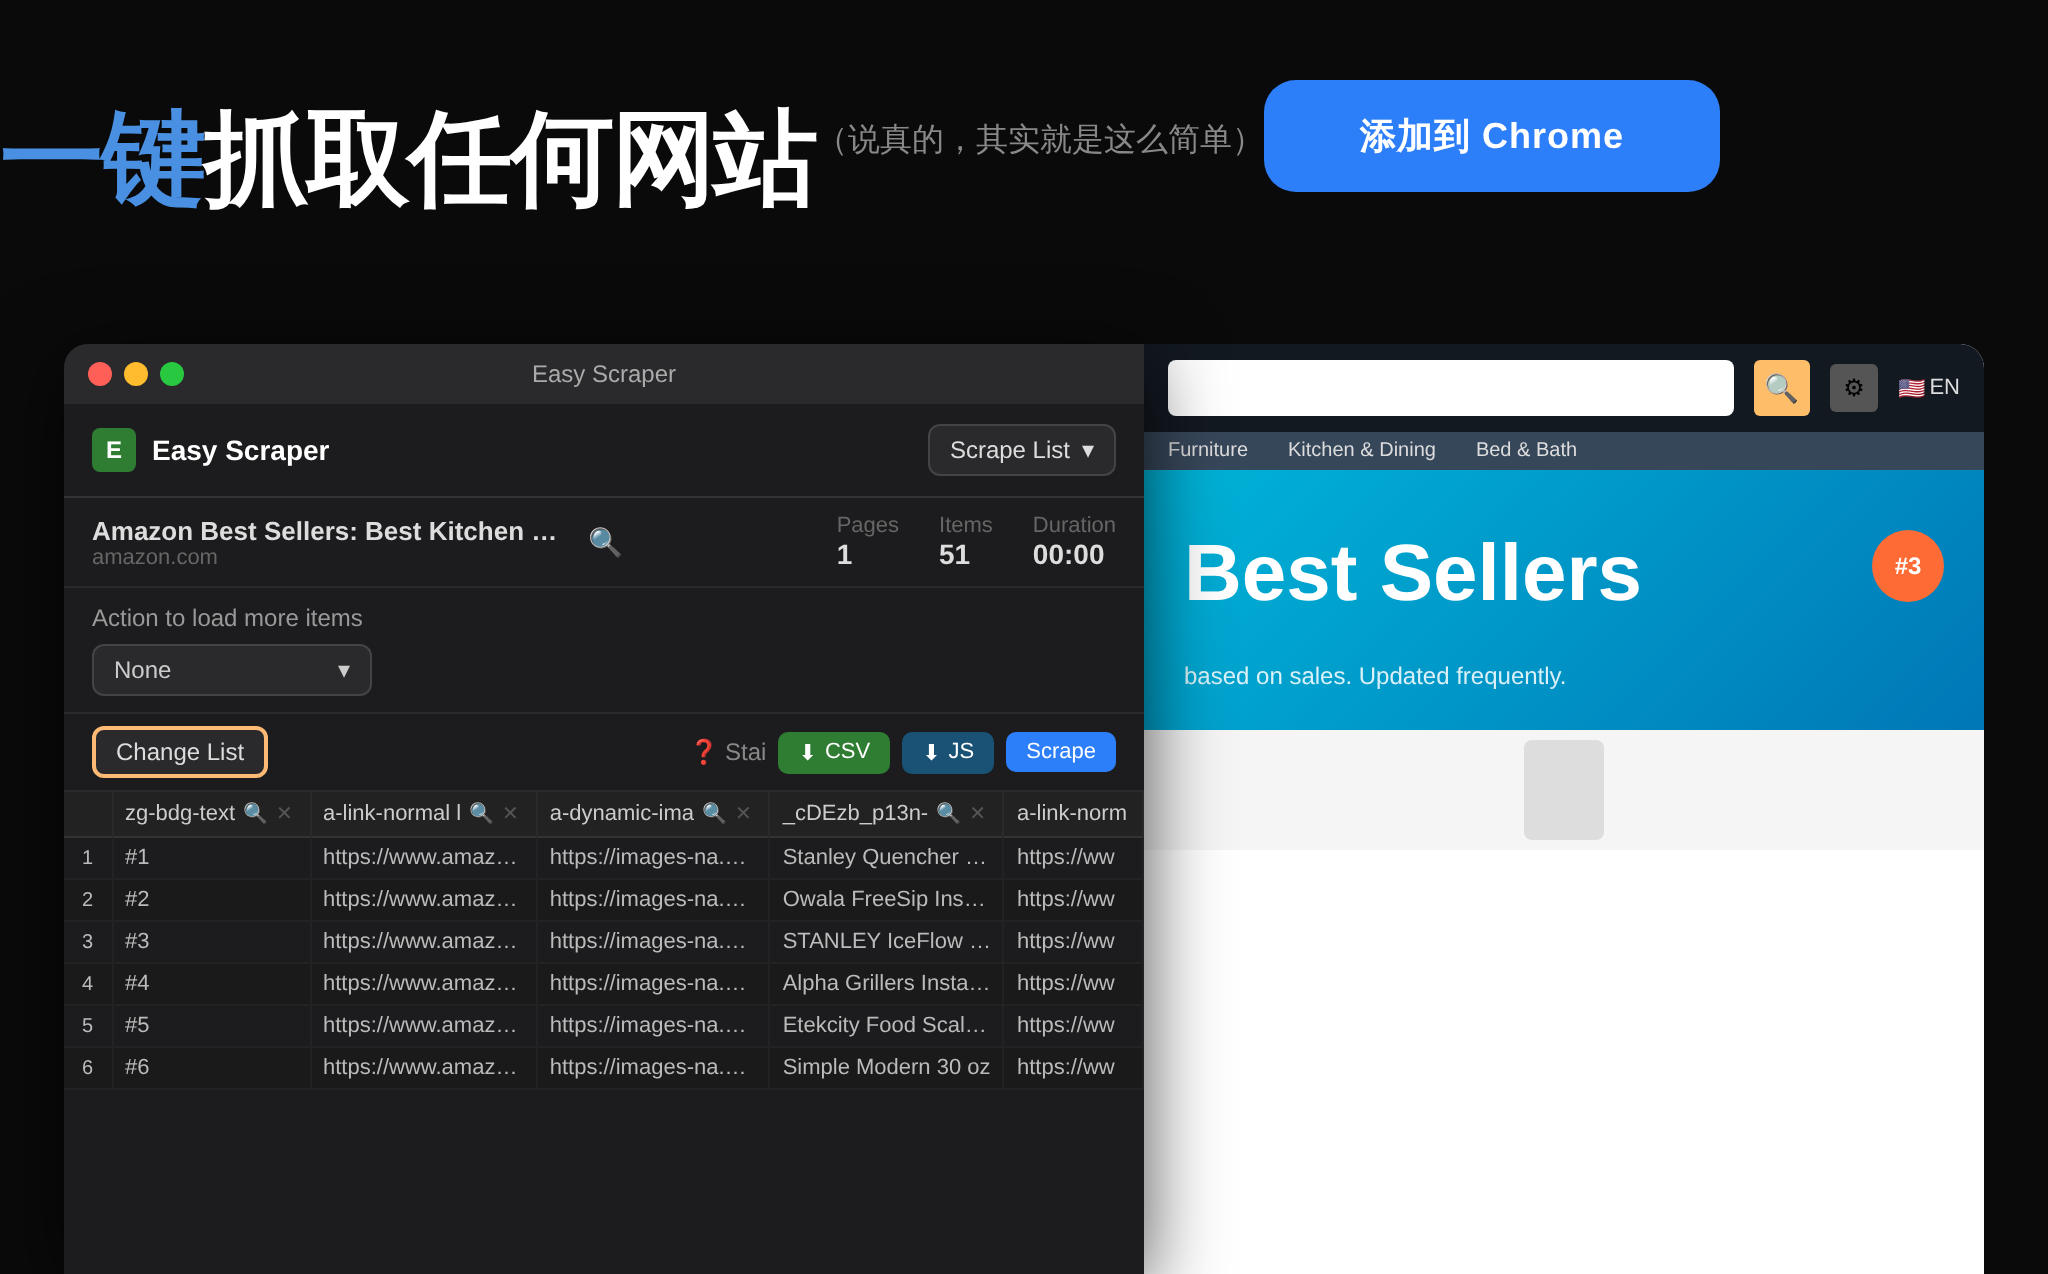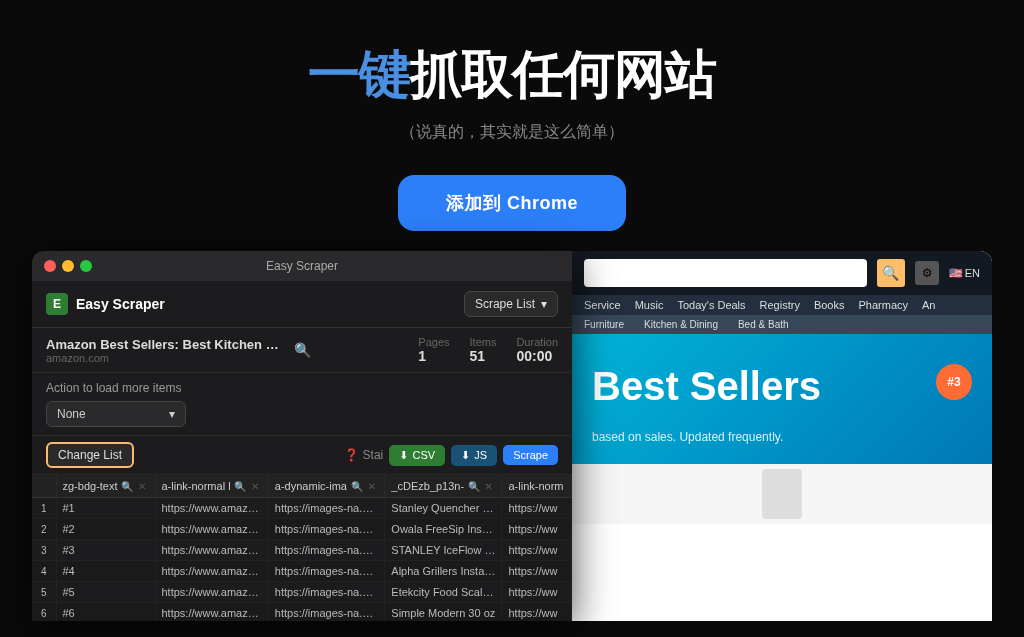--- a/index.html
+++ b/index.html
@@ -7,21 +7,21 @@
       width: 1024px;
       height: 637px;
       background: #0a0a0a;
       font-family: -apple-system, BlinkMacSystemFont, 'Segoe UI', sans-serif;
       overflow: hidden;
       position: relative;
     }
 
     .hero-section {
       display: flex;
-      flex-direction: column;
+      flex-direction: row;
       align-items: center;
       padding-top: 40px;
     }
 
     .hero-title {
       font-size: 52px;
       font-weight: 800;
       color: #fff;
       margin-bottom: 12px;
       letter-spacing: -1px;
@@ -48,25 +48,25 @@
       font-weight: 600;
       cursor: pointer;
       margin-bottom: 36px;
       letter-spacing: 0.5px;
     }
 
     
     .browser-area {
       display: flex;
       position: absolute;
-      bottom: 16px;
+      bottom: 0;
       left: 50%;
       transform: translateX(-50%);
       width: 960px;
-      height: 370px;
+      height: 465px;
     }
 
     
     .extension-panel {
       width: 540px;
       background: #1c1c1e;
       border-radius: 12px 0 0 0;
       box-shadow: 0 8px 40px rgba(0,0,0,0.7);
       overflow: hidden;
       flex-shrink: 0;
@@ -664,29 +664,20 @@
       </div>
       <div style="width:24px;height:24px;background:#555;border-radius:3px;display:flex;align-items:center;justify-content:center;">
         <span style="font-size:12px;">⚙</span>
       </div>
       <div style="display:flex;align-items:center;gap:2px;color:#ddd;font-size:11px;">
         <span>🇺🇸</span>
         <span>EN</span>
       </div>
     </div>
 
-    <div class="amazon-nav">
-      <span class="amazon-nav-item">Service</span>
-      <span class="amazon-nav-item">Music</span>
-      <span class="amazon-nav-item">Today's Deals</span>
-      <span class="amazon-nav-item">Registry</span>
-      <span class="amazon-nav-item">Books</span>
-      <span class="amazon-nav-item">Pharmacy</span>
-      <span class="amazon-nav-item">An</span>
-    </div>
 
     <div class="amazon-subnav">
       <span class="amazon-subnav-item">Furniture</span>
       <span class="amazon-subnav-item">Kitchen &amp; Dining</span>
       <span class="amazon-subnav-item">Bed &amp; Bath</span>
     </div>
 
     <div class="amazon-hero">
       <div class="best-sellers-text">Best Sellers</div>
       <div class="best-sellers-sub">based on sales. Updated frequently.</div>

